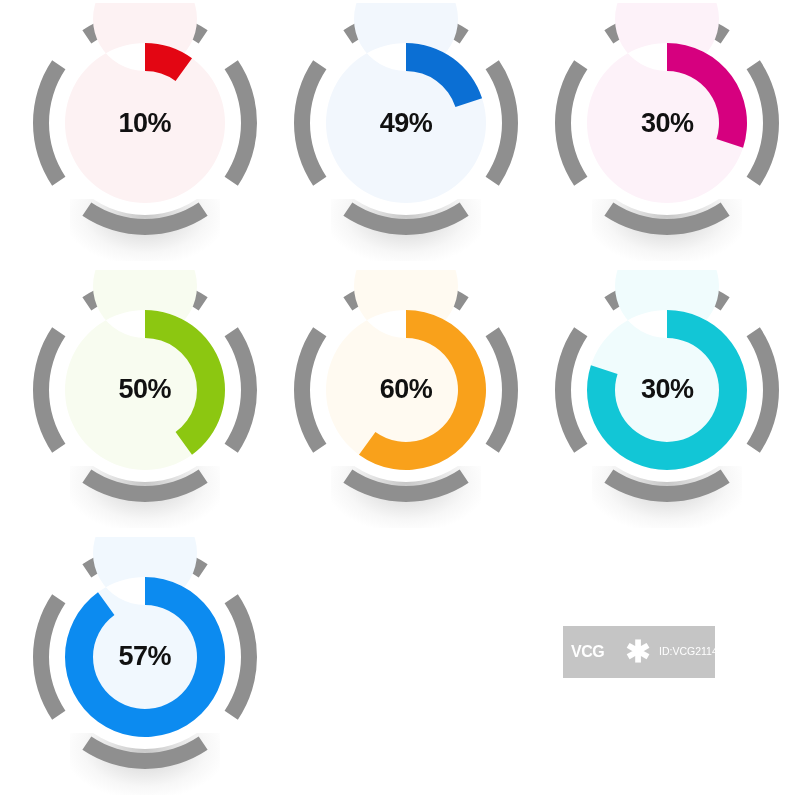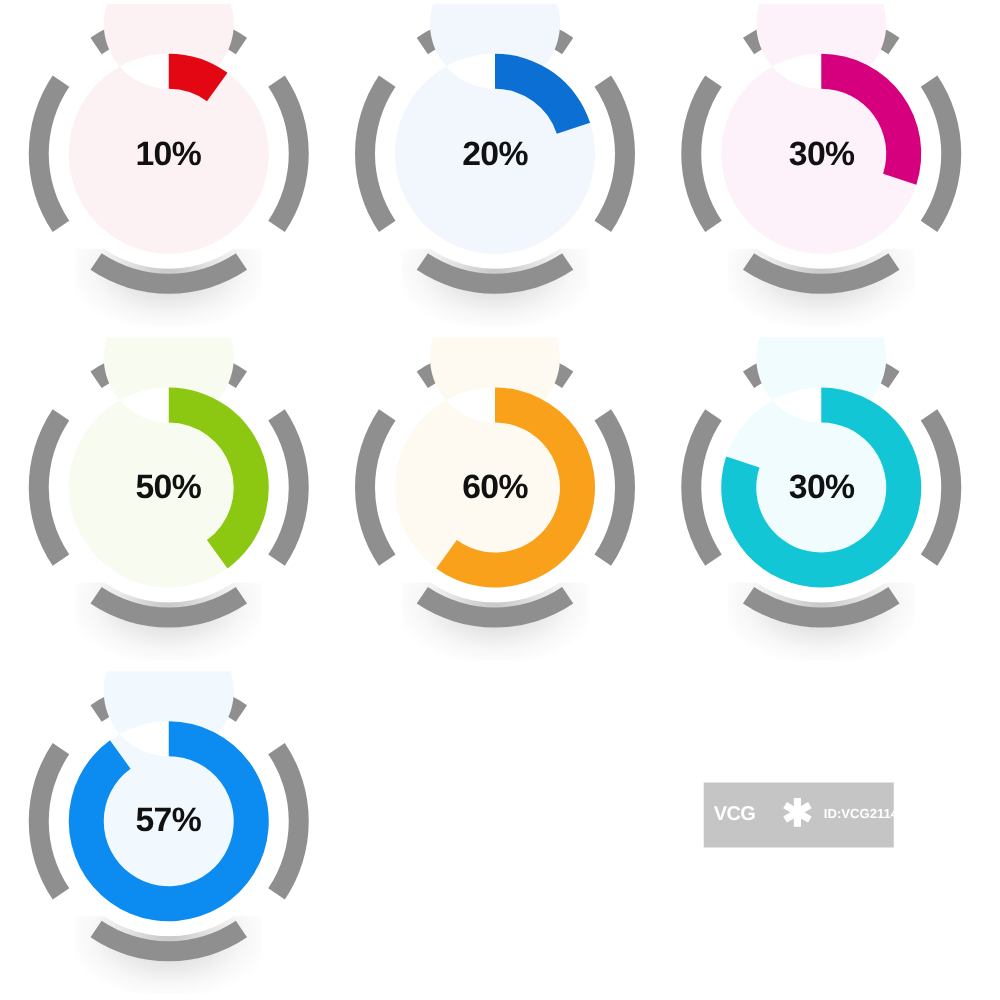--- a/index.html
+++ b/index.html
@@ -15,21 +15,21 @@
     position: relative;
   }
   #stage {
     position: relative;
     width: 800px;
     height: 800px;
     background: #ffffff;
   }
   .grid {
     position: absolute;
-    left: 4px;
+    left: 14px;
     top: 0;
     width: 784px;
     height: 800px;
     display: grid;
     grid-template-columns: repeat(3, 1fr);
     grid-template-rows: repeat(3, 1fr);
   }
   .cell {
     position: relative;
   }
@@ -120,21 +120,20 @@
     text-align: center;
     font-weight: bold;
   }
   .wm-id {
     position: absolute;
     left: 96px;
     top: 19px;
     font-size: 10.5px;
     color: #ffffff;
     font-family: "Liberation Sans", sans-serif;
-    font-weight: bold;
   }
 </style>
 </head>
 <body>
 
 <div id="stage">
   <div class="grid">
       <div class="cell">
         <div class="gauge-wrap">
           <div class="shadow"></div>
@@ -159,21 +158,21 @@
             <svg width="240" height="240" viewBox="0 0 240 240">
               <path d="M 212.85220812616467 57.37039481127635 A 112 112 0 0 1 212.85220812616467 182.62960518872364 L 199.587606965284 173.6825187331917 A 96 96 0 0 0 199.587606965284 66.3174812668083 Z" fill="#8f8f8f"></path>
               <path d="M 182.62960518872364 212.85220812616467 A 112 112 0 0 1 57.37039481127637 212.85220812616467 L 66.31748126680831 199.587606965284 A 96 96 0 0 0 173.6825187331917 199.587606965284 Z" fill="#8f8f8f"></path>
               <path d="M 27.14779187383533 182.62960518872364 A 112 112 0 0 1 27.147791873835317 57.37039481127637 L 40.41239303471599 66.31748126680831 A 96 96 0 0 0 40.412393034716004 173.6825187331917 Z" fill="#8f8f8f"></path>
               <path d="M 57.37039481127631 27.14779187383536 A 112 112 0 0 1 182.6296051887236 27.14779187383529 L 173.68251873319164 40.41239303471596 A 96 96 0 0 0 66.31748126680827 40.41239303471602 Z" fill="#8f8f8f"></path>
               <circle cx="120" cy="120" r="92" fill="#ffffff"></circle>
               <path d="M 120 40 A 80 80 0 1 1 119.99 40 Z M 120 68 A 52 52 0 1 0 119.99 68 Z" fill="#f2f7fd" fill-rule="evenodd"></path>
               <path d="M 120 40 A 80 80 0 0 1 196.0845213036123 95.2786404500042 L 169.454938847348 103.93111629250274 A 52 52 0 0 0 120 68 Z" fill="#0b6fd4"></path>
             </svg>
           </div>
-          <div class="pct-label">20%</div>
+          <div class="pct-label">49%</div>
         </div>
       </div>
       <div class="cell">
         <div class="gauge-wrap">
           <div class="shadow"></div>
           <div class="gauge">
             <svg width="240" height="240" viewBox="0 0 240 240">
               <path d="M 212.85220812616467 57.37039481127635 A 112 112 0 0 1 212.85220812616467 182.62960518872364 L 199.587606965284 173.6825187331917 A 96 96 0 0 0 199.587606965284 66.3174812668083 Z" fill="#8f8f8f"></path>
               <path d="M 182.62960518872364 212.85220812616467 A 112 112 0 0 1 57.37039481127637 212.85220812616467 L 66.31748126680831 199.587606965284 A 96 96 0 0 0 173.6825187331917 199.587606965284 Z" fill="#8f8f8f"></path>
               <path d="M 27.14779187383533 182.62960518872364 A 112 112 0 0 1 27.147791873835317 57.37039481127637 L 40.41239303471599 66.31748126680831 A 96 96 0 0 0 40.412393034716004 173.6825187331917 Z" fill="#8f8f8f"></path>

